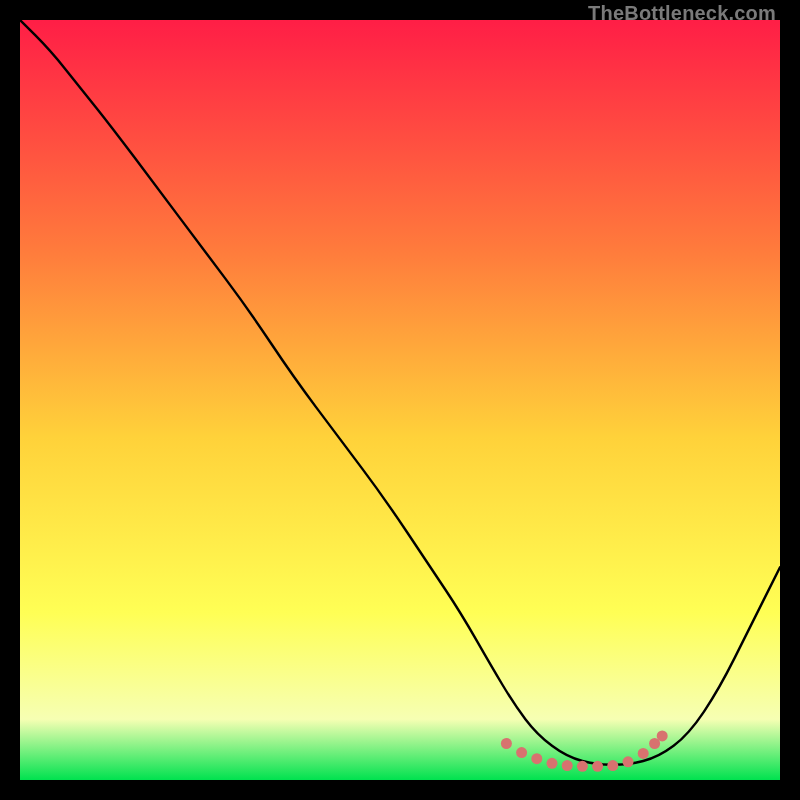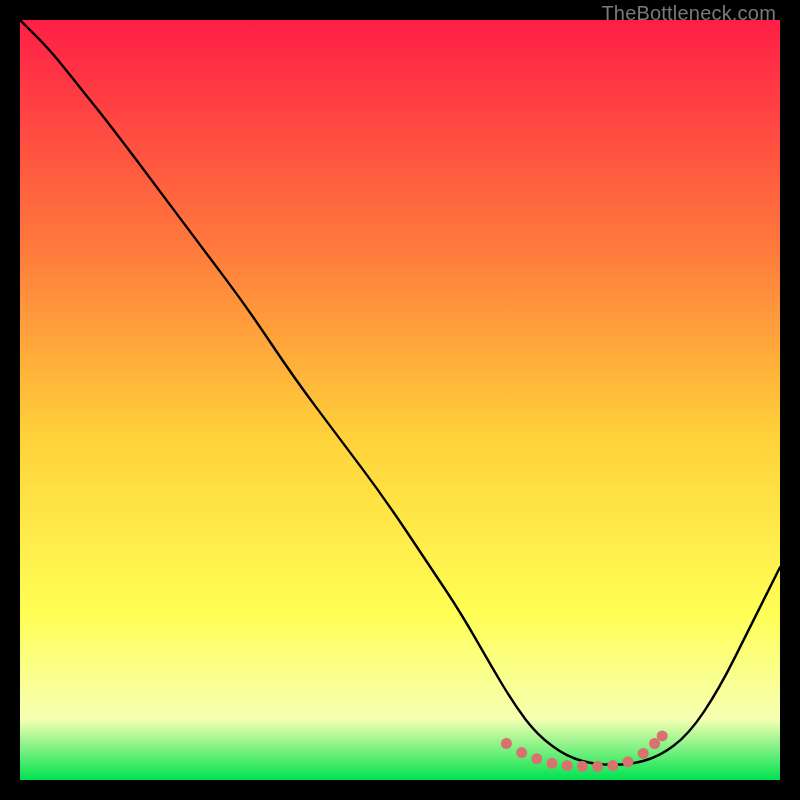--- a/index.html
+++ b/index.html
@@ -25,21 +25,21 @@
     top: 0;
     width: 760px;
     height: 760px;
   }
   .watermark {
     position: absolute;
     top: 2px;
     right: 24px;
     color: #7a7a7a;
     font-size: 20px;
-    font-weight: 400;
+    font-weight: 700;
     letter-spacing: 0.2px;
   }
   svg { display: block; }
 </style>
 </head>
 <body>
 
 <div class="watermark">TheBottleneck.com</div>
 
 <div class="frame">

